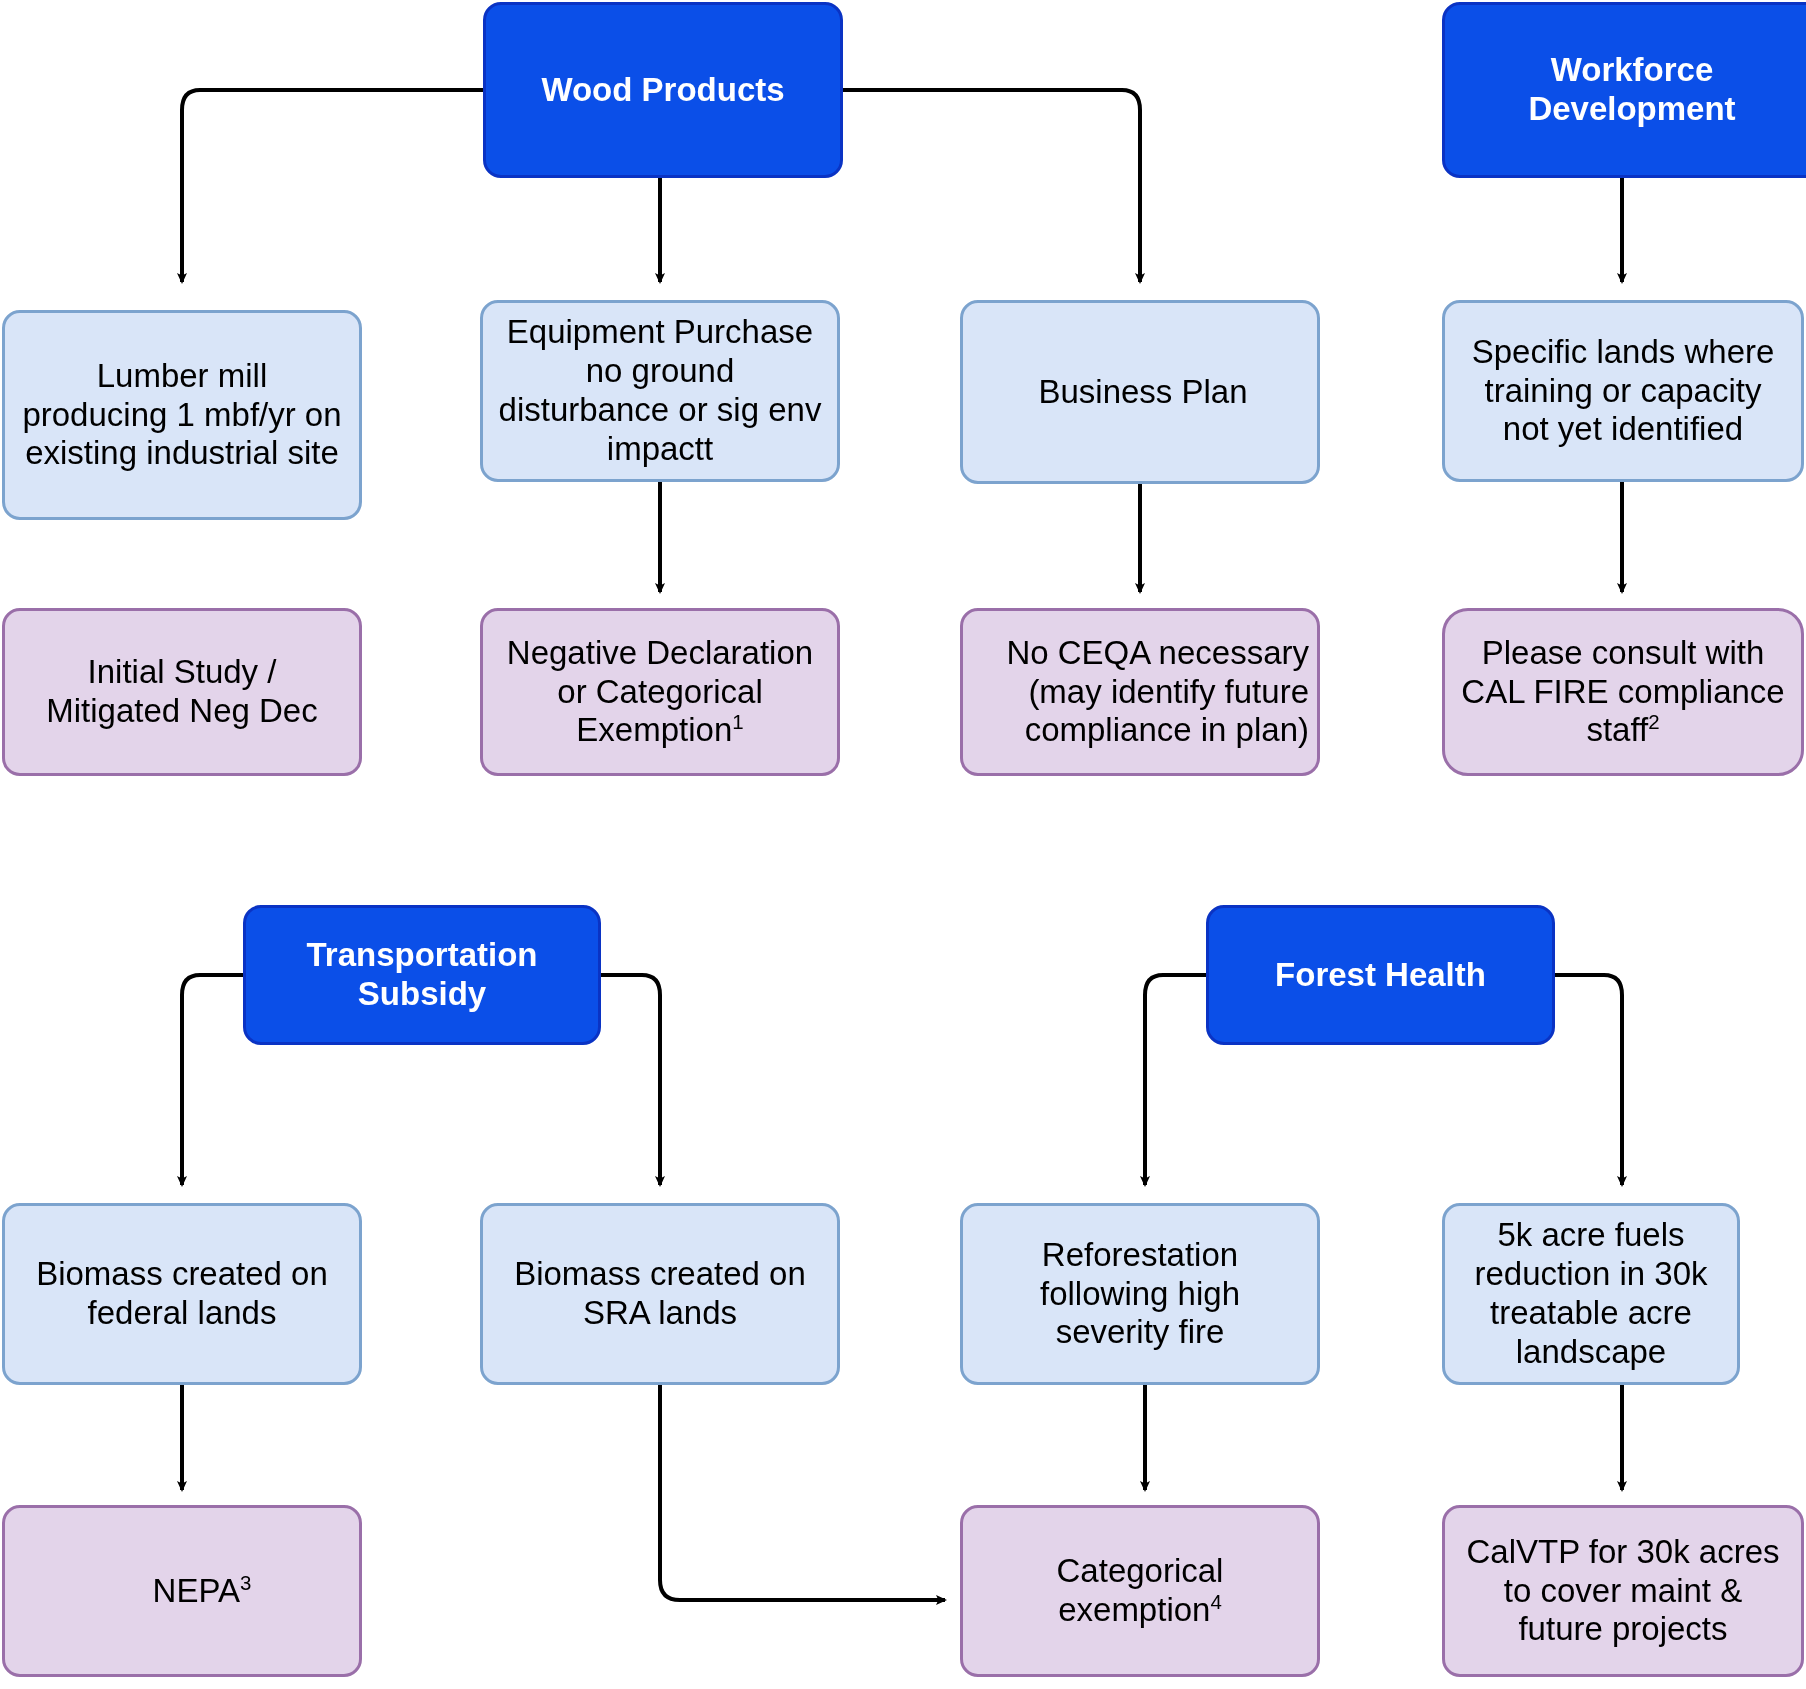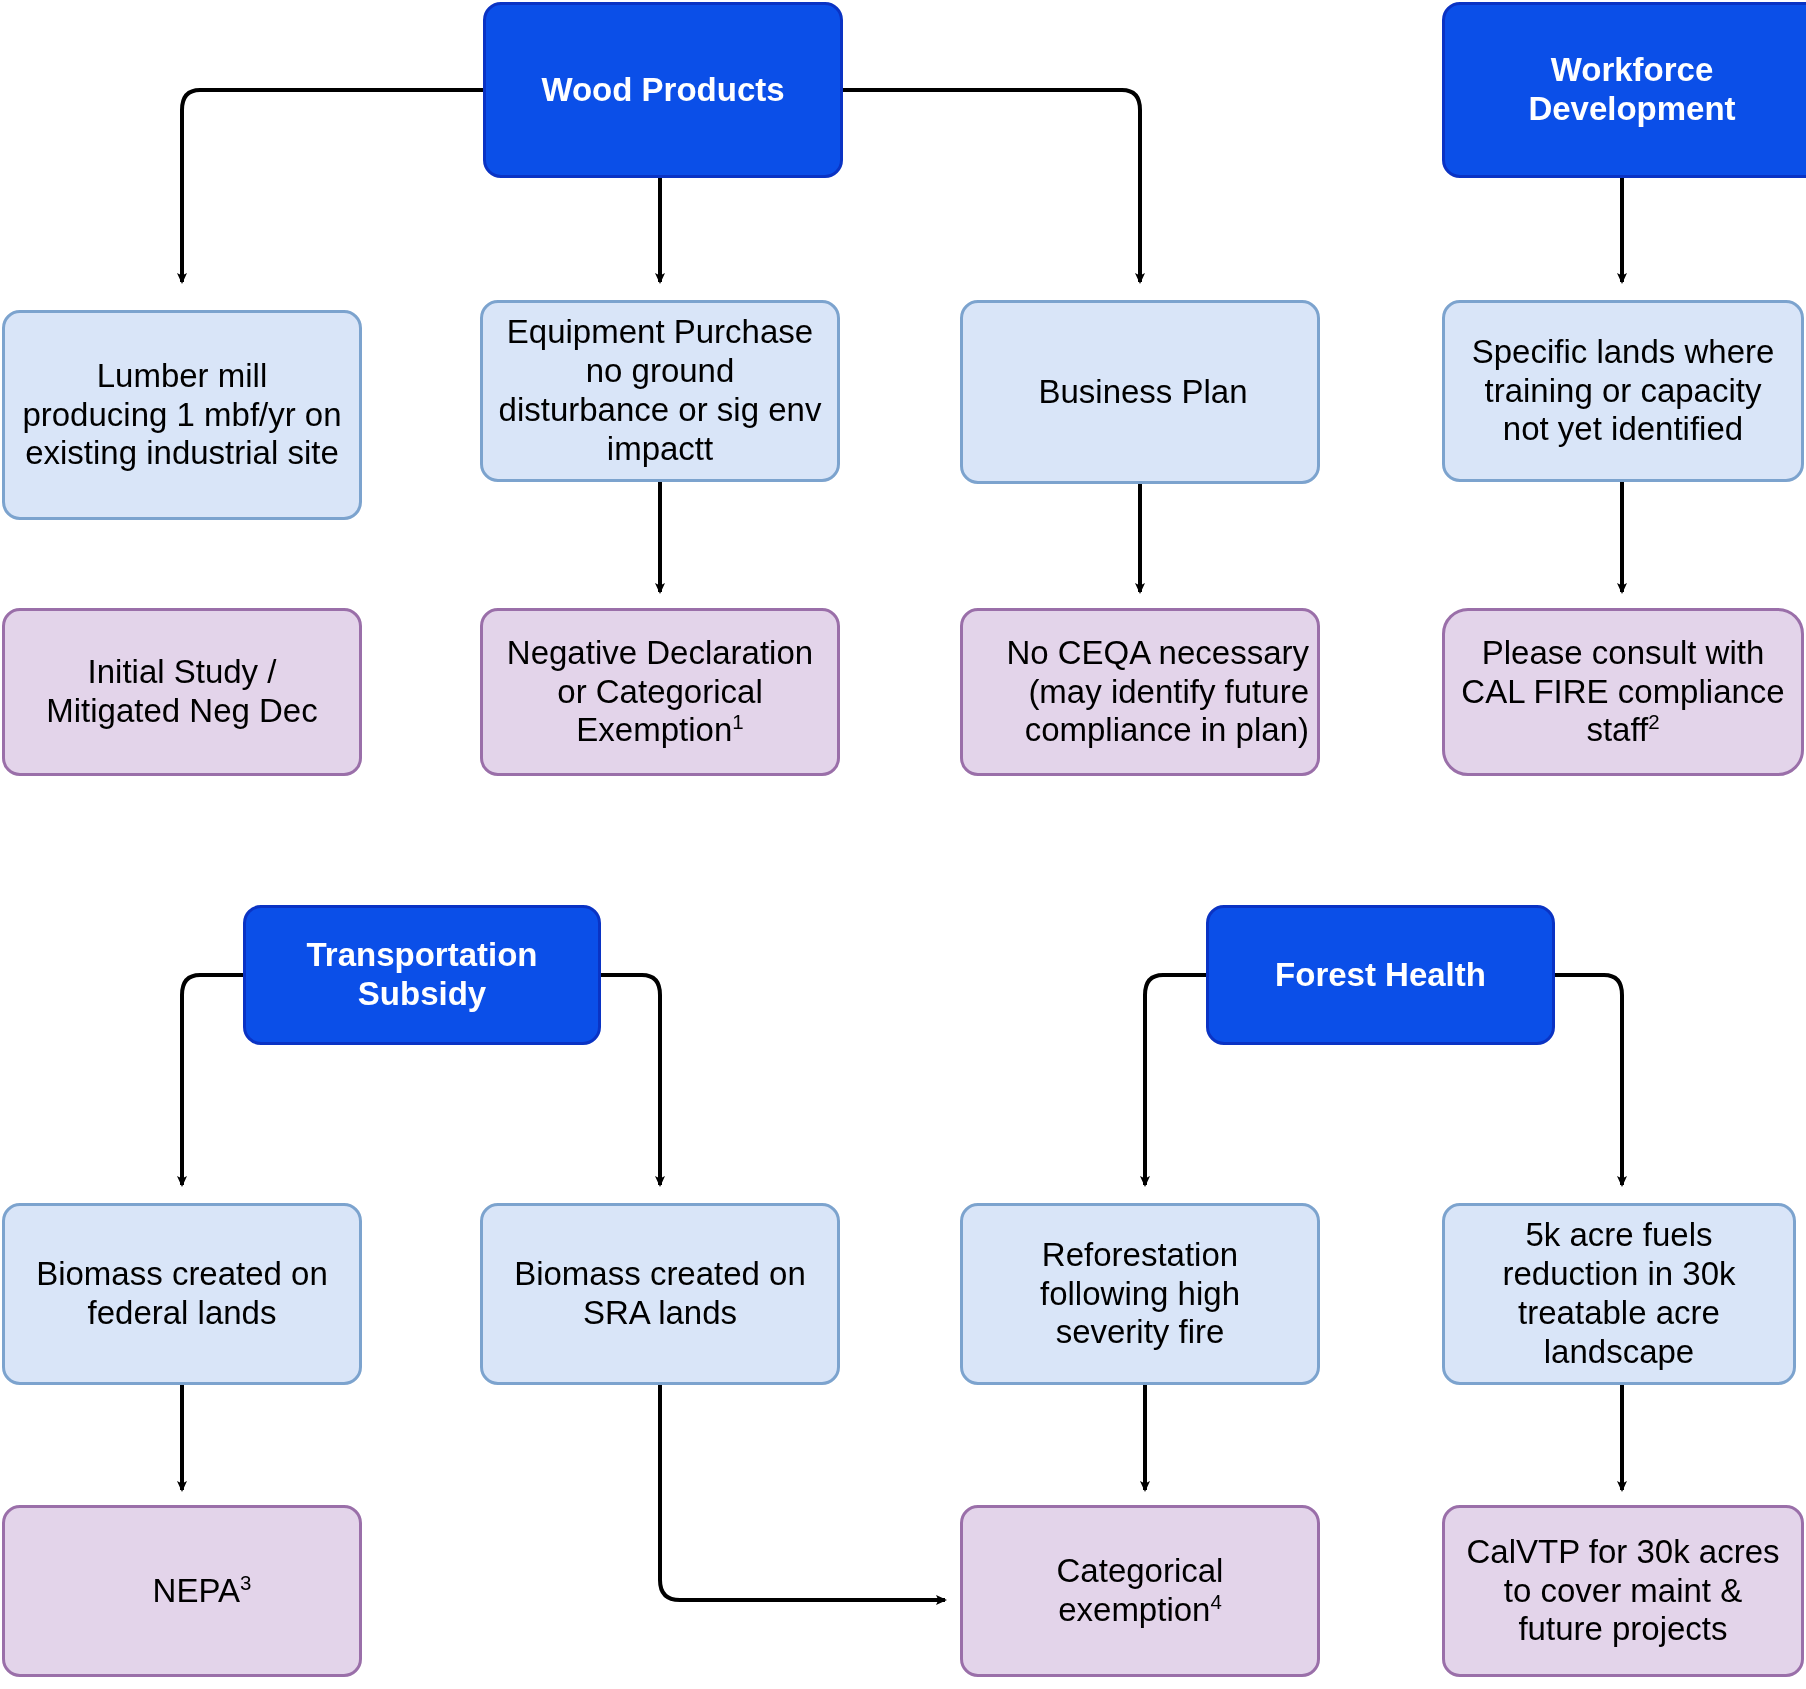--- a/index.html
+++ b/index.html
@@ -182,21 +182,21 @@
     <span class="txt">Biomass created on
 SRA lands</span>
   </div>
 
   <div class="node step" style="left:960px; top:1203px; width:360px; height:182px;">
     <span class="txt">Reforestation
 following high
 severity fire</span>
   </div>
 
-  <div class="node step" style="left:1442px; top:1203px; width:354px; height:182px;">
+  <div class="node step" style="left:1442px; top:1203px; width:298px; height:182px;">
     <span class="txt">5k acre fuels
 reduction in 30k
 treatable acre
 landscape</span>
   </div>
 
   <div class="node outcome" style="left:2px; top:1505px; width:360px; height:172px;padding-left:48px;">
     <span class="txt"><span>NEPA</span><sup>3</sup></span>
   </div>
 

